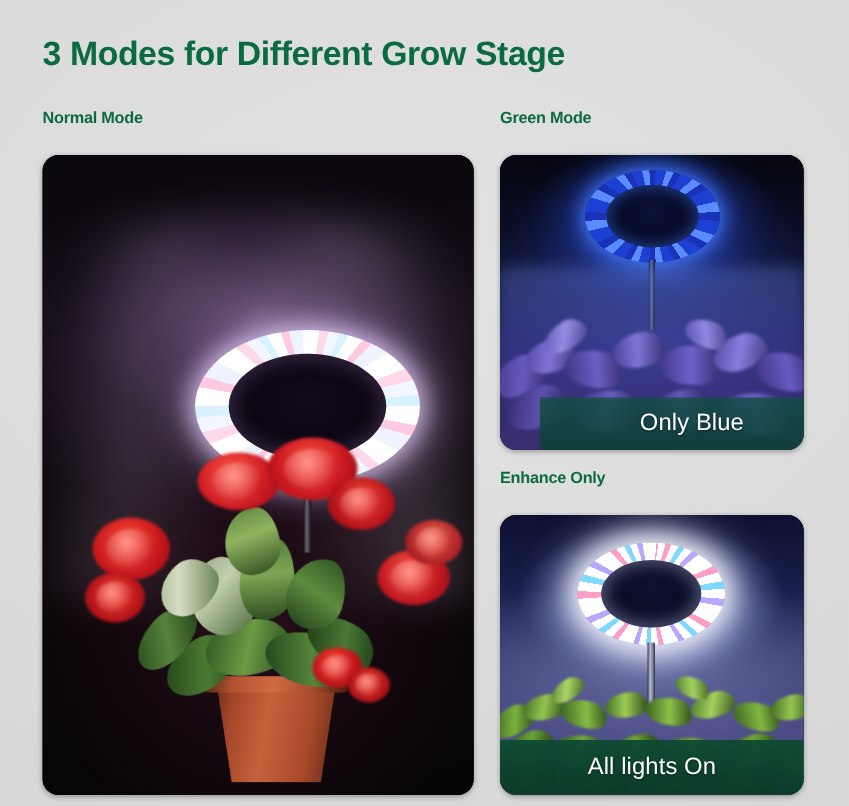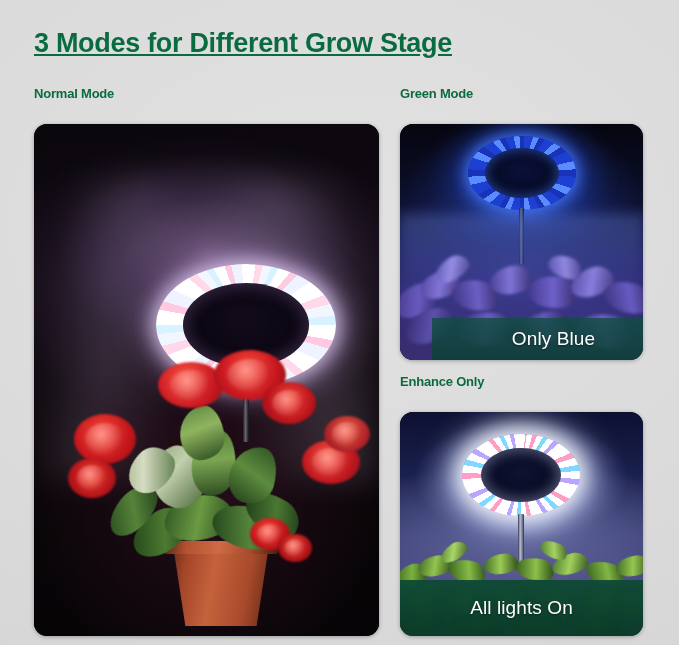--- a/index.html
+++ b/index.html
@@ -26,21 +26,20 @@
   
   .main-title {
     position: absolute;
     left: 34px;
     top: 28px;
     font-size: 27px;
     font-weight: bold;
     color: #0b6b40;
     letter-spacing: -0.3px;
     white-space: nowrap;
-    text-decoration: underline;
   }
 
   .mode-heading {
     position: absolute;
     font-size: 13px;
     font-weight: bold;
     color: #0b6b40;
     letter-spacing: -0.2px;
     white-space: nowrap;
   }
@@ -267,21 +266,21 @@
     font-size: 21px;
     background: linear-gradient(180deg, rgba(17,77,52,0.93) 0%, rgba(12,61,41,0.95) 100%);
   }
   #cap-night {
     height: 42px;
     font-size: 19px;
     background: linear-gradient(180deg, rgba(16,78,66,0.80) 0%, rgba(12,64,52,0.86) 100%);
     margin-left: 32px;
   }
   #cap-enhance {
-    height: 56px;
+    height: 44px;
     font-size: 19px;
     background: linear-gradient(180deg, rgba(14,74,52,0.96) 0%, rgba(10,58,40,0.97) 100%);
   }
 </style>
 </head>
 <body>
 
 <div class="page">
 
   <div class="main-title">3 Modes for Different Grow Stage</div>

